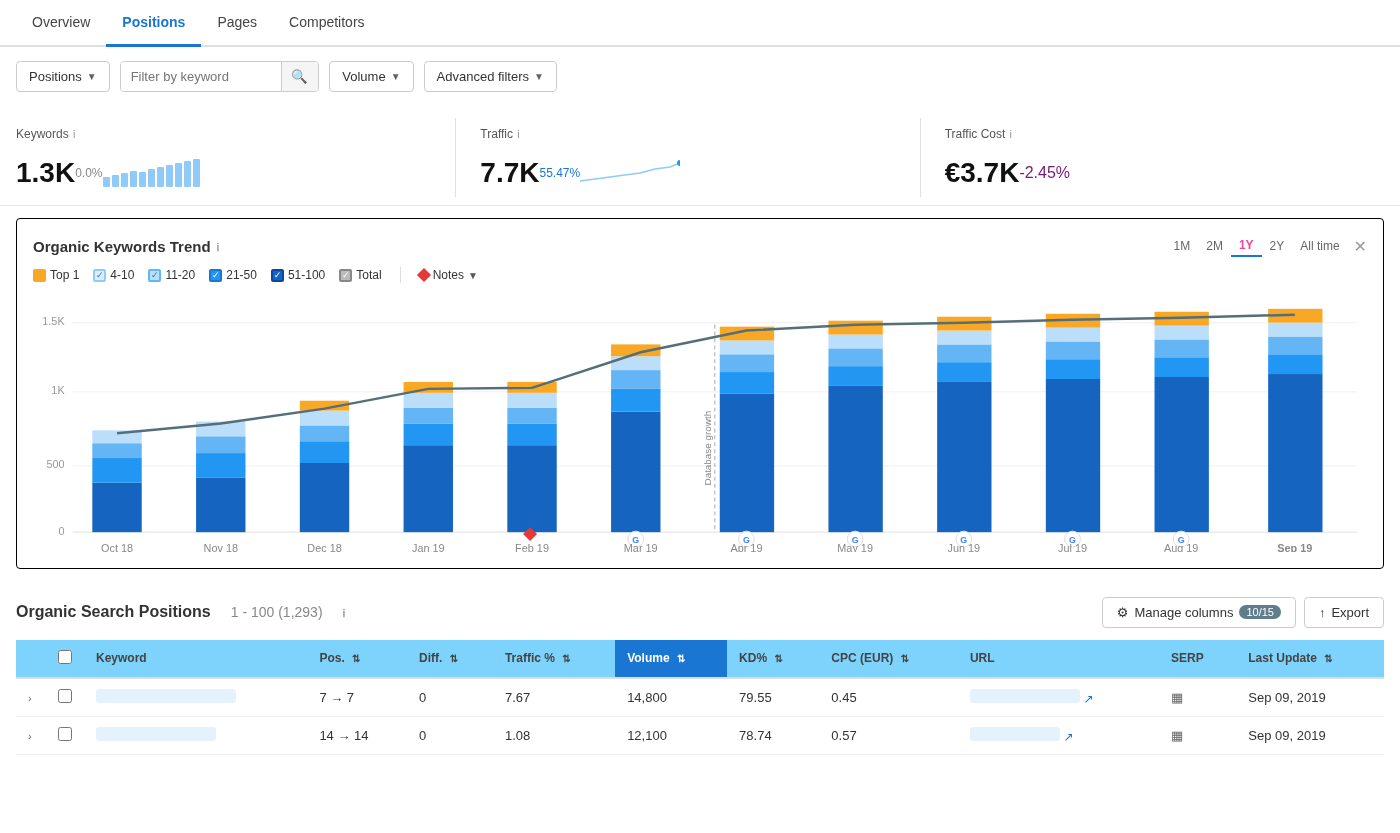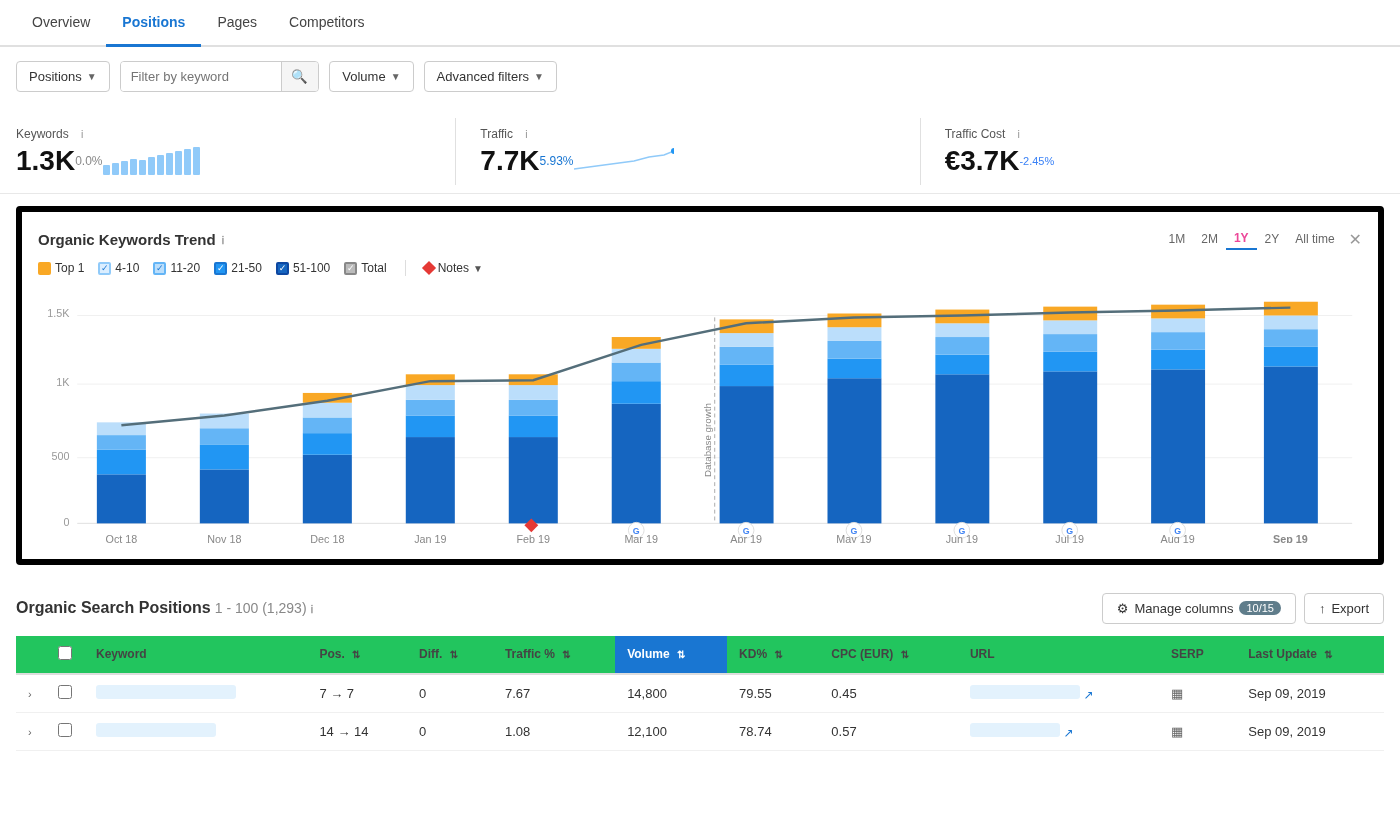--- a/index.html
+++ b/index.html
@@ -28,67 +28,67 @@
     }
     .filter-search button {
       border: none; background: #f5f5f5; padding: 7px 10px; cursor: pointer; border-left: 1px solid #ccc;
     }
     .chevron { font-size: 10px; color: #666; }
 
     
     .kpi-row { display: flex; padding: 12px 16px 8px; gap: 0; border-bottom: 1px solid #e8e8e8; }
     .kpi-item { flex: 1; padding: 8px 24px 8px 0; }
     .kpi-item + .kpi-item { border-left: 1px solid #e0e0e0; padding-left: 24px; }
-    .kpi-label { font-size: 12px; color: #555; display: flex; align-items: center; gap: 12px; margin-bottom: 4px; }
+    .kpi-label { font-size: 12px; color: #555; display: flex; align-items: center; gap: 4px; margin-bottom: 16px; }
     .kpi-info { color: #999; font-size: 11px; cursor: pointer; }
     .kpi-value-row { display: flex; align-items: center; gap: 0; }
     .kpi-value { font-size: 28px; font-weight: 700; color: #111; }
     .kpi-change-pos { font-size: 12px; color: #1976d2; }
-    .kpi-change-neg { font-size: 11px; color: #3b82f6; }
+    .kpi-change-neg { font-size: 16px; color: #701a75; }
     .kpi-change-neutral { font-size: 12px; color: #888; }
     .mini-sparkline { display: flex; align-items: flex-end; gap: 2px; height: 28px; }
     .mini-bar { width: 7px; background: #90caf9; border-radius: 1px; }
     .mini-line { width: 100px; height: 28px; }
 
     
     .chart-container {
-      margin: 12px 16px; border: 6px solid #000000; border-radius: 4px; padding: 16px;
+      margin: 12px 16px; border: 1px solid #000000; border-radius: 4px; padding: 16px;
     }
     .chart-header { display: flex; align-items: center; justify-content: space-between; margin-bottom: 12px; }
     .chart-title { font-size: 15px; font-weight: 600; display: flex; align-items: center; gap: 6px; }
     .chart-controls { display: flex; align-items: center; }
     .time-btn { padding: 3px 8px; border: none; background: none; cursor: pointer; font-size: 12px; color: #666; }
     .time-btn.active { color: #ec4899; font-weight: 700; border-bottom: 2px solid #1976d2; }
     .legend { display: flex; align-items: center; gap: 14px; font-size: 12px; flex-wrap: wrap; }
     .legend-item { display: flex; align-items: center; gap: 4px; cursor: pointer; }
     .legend-box { width: 13px; height: 13px; border-radius: 2px; }
     .legend-box-check { width: 13px; height: 13px; border-radius: 2px; border: 2px solid; display: flex; align-items: center; justify-content: center; }
     .chart-close { color: #999; cursor: pointer; font-size: 16px; }
 
     
     .chart-area { position: relative; }
     .chart-svg { width: 100%; display: block; }
 
     
     .table-section { padding: 16px; }
     .table-header { display: flex; align-items: center; justify-content: space-between; margin-bottom: 12px; }
-    .table-title { font-size: 16px; font-weight: 700; display: flex; align-items: center; gap: 4px; }
+    .table-title { font-size: 16px; font-weight: 700; display: flex; align-items: center; gap: 20px; }
     .table-subtitle { font-size: 14px; color: #888; font-weight: 400; }
     .table-actions { display: flex; gap: 8px; }
     .action-btn {
       display: flex; align-items: center; gap: 6px; padding: 7px 14px;
       border: 1px solid #ccc; border-radius: 4px; background: #fff;
       cursor: pointer; font-size: 13px; color: #333;
     }
     .badge { background: #607d8b; color: #fff; border-radius: 10px; padding: 1px 7px; font-size: 11px; }
 
     
     .data-table { width: 100%; border-collapse: collapse; }
     .data-table th {
-      background: #22c55e; padding: 10px 12px; text-align: left;
+      background: #7dd3fc; padding: 10px 12px; text-align: left;
       font-size: 12px; font-weight: 600; color: #444;
       border-bottom: 2px solid #ddd; white-space: nowrap;
     }
     .data-table th.sorted { background: #1976d2; color: #fff; }
     .data-table th .sort-icon { margin-left: 4px; font-size: 10px; }
     .data-table td { padding: 10px 12px; border-bottom: 1px solid #f0f0f0; font-size: 13px; vertical-align: middle; }
     .expand-btn { color: #666; cursor: pointer; font-size: 11px; }
     .keyword-blur { background: #e3f2fd; border-radius: 3px; height: 14px; width: 140px; display: inline-block; }
     .url-blur { background: #e3f2fd; border-radius: 3px; height: 14px; width: 110px; display: inline-block; }
     .pos-change { display: flex; align-items: center; gap: 4px; }
@@ -158,21 +158,21 @@
     </div>
   </div>
 
   <div class="kpi-item">
     <div class="kpi-label">
       <span>Traffic</span>
       <span class="kpi-info">ℹ</span>
     </div>
     <div class="kpi-value-row">
       <span class="kpi-value">7.7K</span>
-      <span class="kpi-change-pos">5.93%</span>
+      <span class="kpi-change-pos">55.47%</span>
       <svg class="mini-line" viewBox="0 0 100 28">
         <polyline points="0,22 15,20 30,18 45,16 60,14 75,10 90,8 100,4" fill="none" stroke="#90caf9" stroke-width="1.5"></polyline>
         <circle cx="100" cy="4" r="3" fill="#2196f3"></circle>
       </svg>
     </div>
   </div>
 
   <div class="kpi-item">
     <div class="kpi-label">
       <span>Traffic Cost</span>

